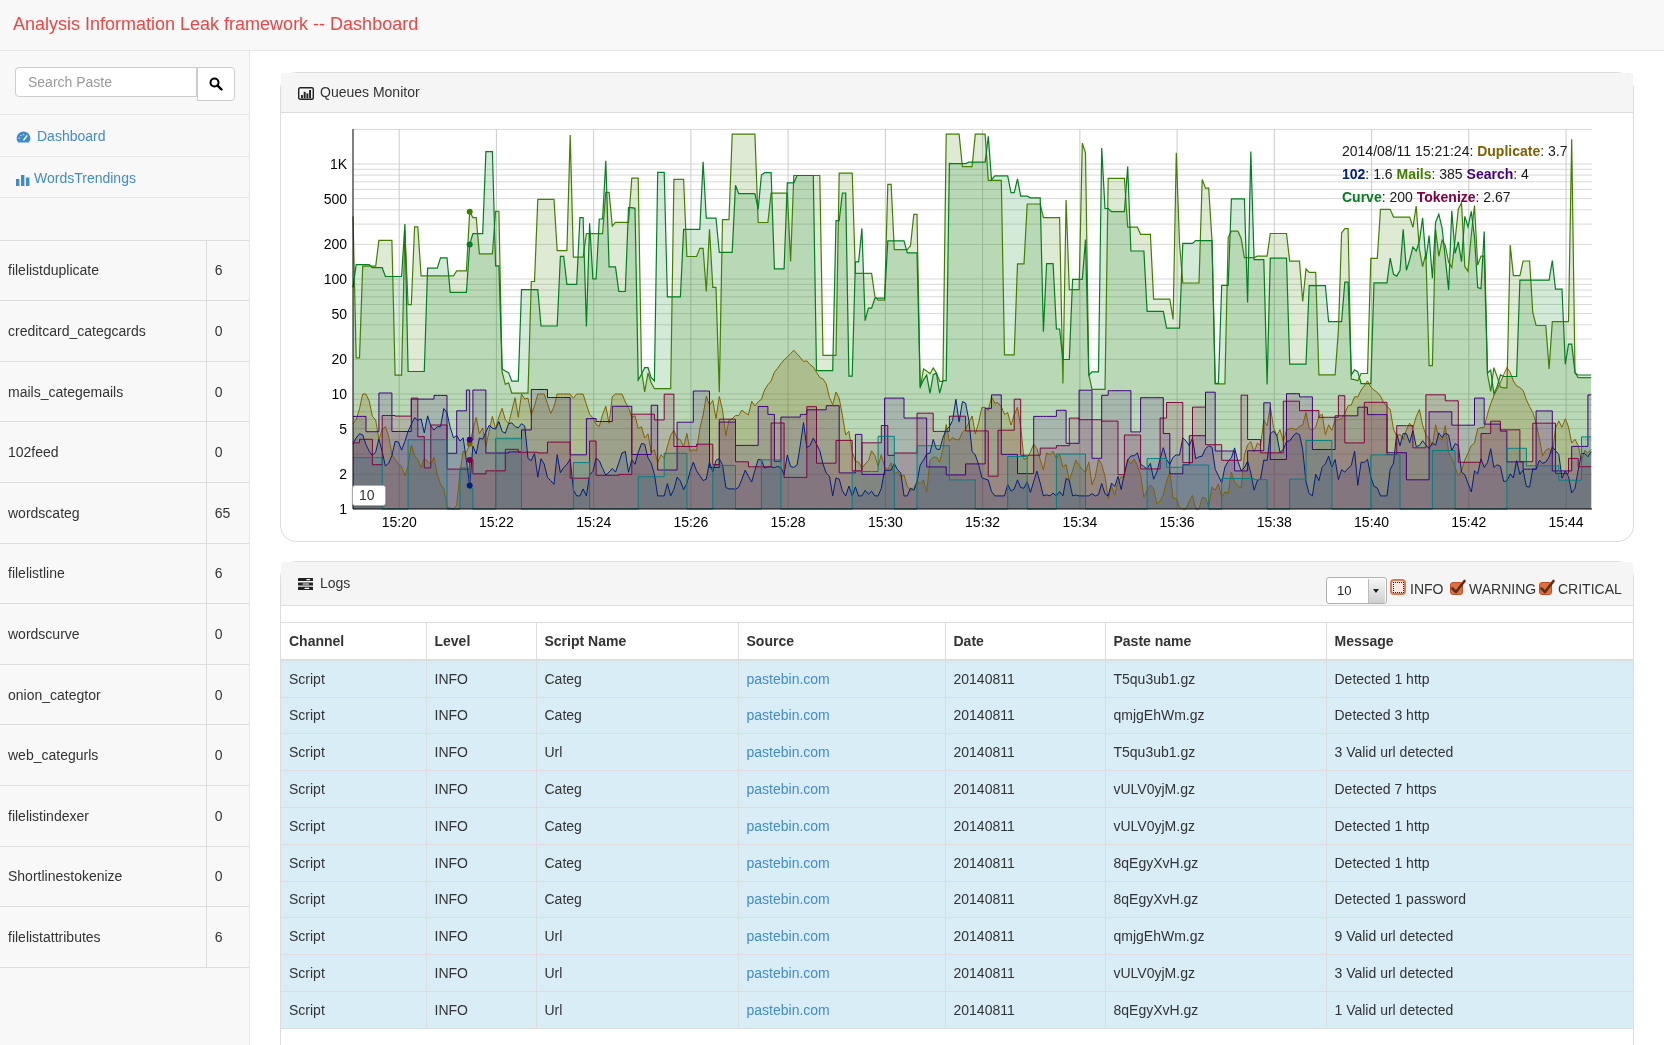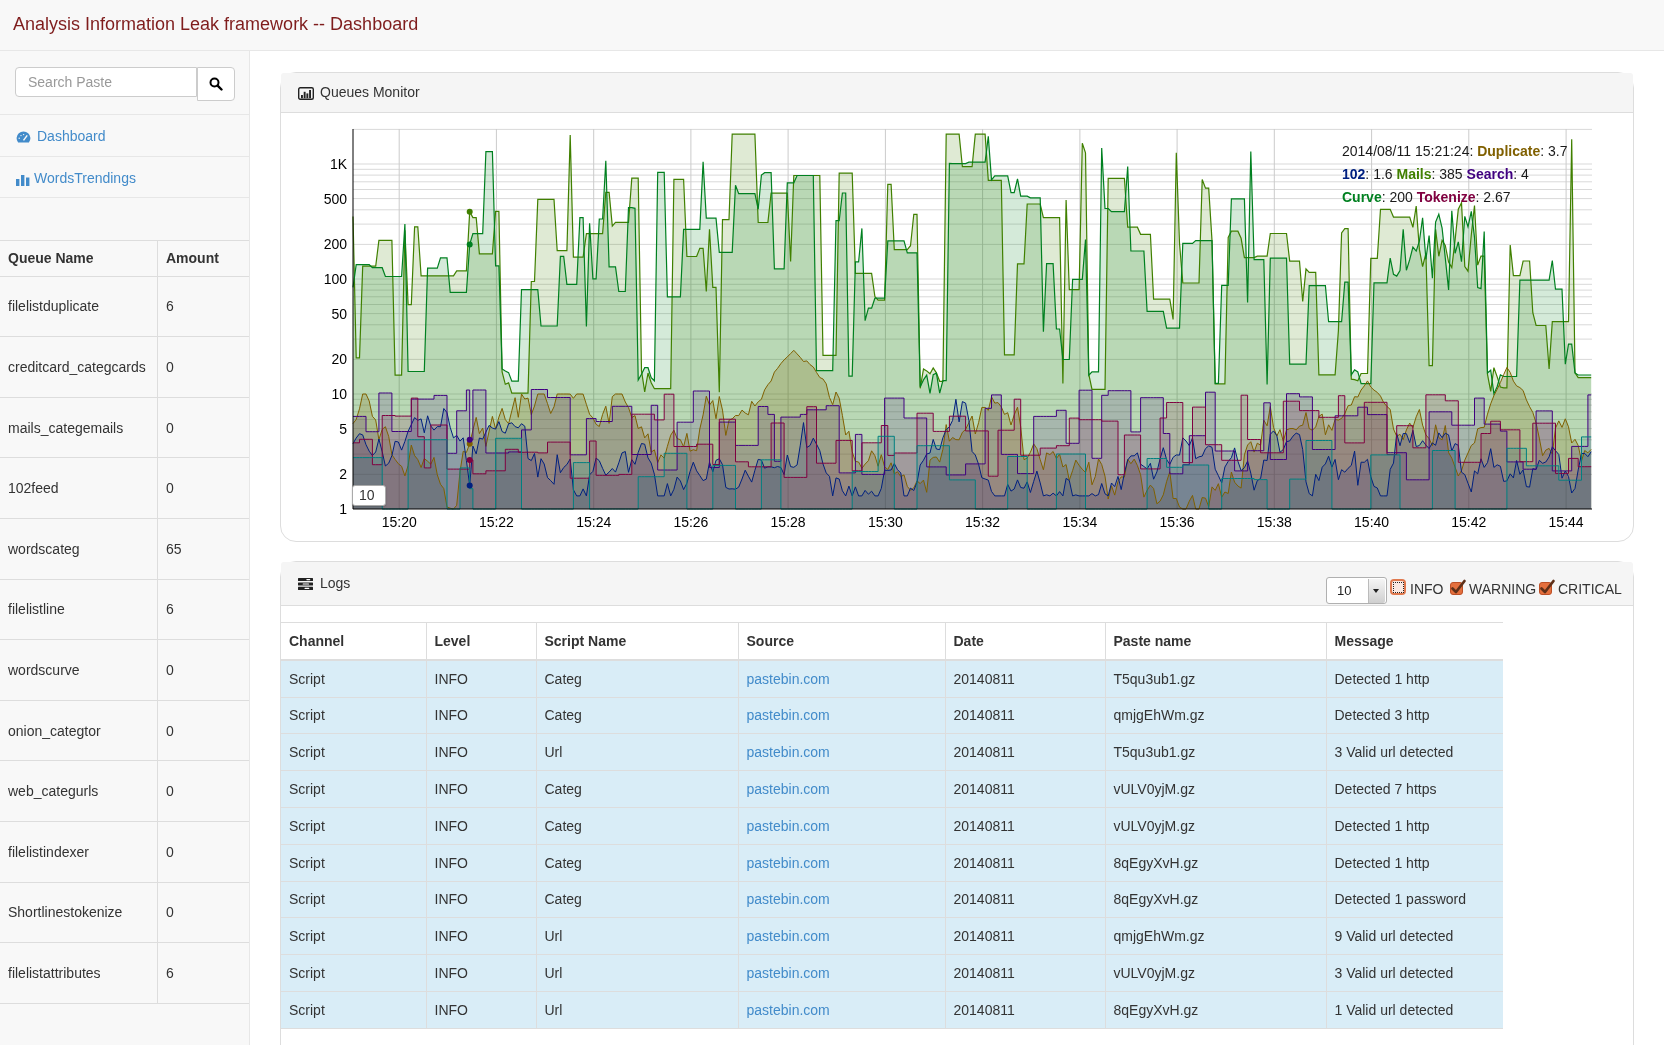--- a/index.html
+++ b/index.html
@@ -1,19 +1,19 @@
 <!DOCTYPE html>
 <html><head><meta charset="utf-8"><title>Analysis Information Leak framework -- Dashboard</title>
 <style>
 *{margin:0;padding:0;box-sizing:content-box}
 html,body{width:1664px;height:1045px;overflow:hidden;background:#fff;
  font-family:"Liberation Sans",sans-serif;font-size:14px;color:#333}
 .navbar{position:absolute;left:0;top:0;width:1664px;height:50px;background:#f8f8f8;
  border-bottom:1px solid #e7e7e7}
-.navbar .brand{position:absolute;left:13px;top:14px;font-size:18px;color:#7f1d1d}
+.navbar .brand{position:absolute;left:13px;top:14px;font-size:18px;color:#ef4444}
 .sidebar{position:absolute;left:0;top:51px;width:249px;bottom:0;background:#f8f8f8;
  border-right:1px solid #e7e7e7}
 .srch{position:absolute;left:15px;top:16px;height:32px}
 .srch input{position:absolute;left:0;top:0;width:156px;height:20px;padding:4px 12px;
  border:1px solid #ccc;border-radius:4px 0 0 4px;font-size:14px;
  font-family:"Liberation Sans",sans-serif;color:#555;background:#fff;outline:none}
 .srch input::placeholder{color:#999}
 .srch button{position:absolute;left:182px;top:0;width:36px;height:32px;background:#fff;
  border:1px solid #ccc;border-radius:0 4px 4px 0;padding:0}
 .snav{position:absolute;left:0;width:249px;border-top:1px solid #e7e7e7;height:41px}
@@ -31,21 +31,21 @@
 #pbody1{position:absolute;left:0;top:40px;width:1352px;height:428px}
 #plogs{left:280px;top:561px;width:1352px;height:500px}
 #plogs .phead{height:43px}
 #plogs .ttl{top:13px}
 .legend{position:absolute;left:1061px;top:27px;width:260px;font-size:14px;line-height:23px;color:#1a1a1a}
 .legend b.dup{color:#806000}.legend b.s102{color:#002080}.legend b.mails{color:#408000}
 .legend b.lines{color:#400080}.legend b.curve{color:#008020}.legend b.tok{color:#800040}
 .inbox{position:absolute;left:71px;top:372px;width:26px;height:18px;background:#fff;
  border:1px solid #aaa;border-radius:3px;font-size:14px;padding:1px 0 0 6px;color:#333;
  box-shadow:0 1px 2px rgba(0,0,0,.2)}
-.ltbl{position:absolute;left:0;top:60px;width:1222px;border-collapse:collapse;font-size:14px;table-layout:fixed}
+.ltbl{position:absolute;left:0;top:60px;width:1352px;border-collapse:collapse;font-size:14px;table-layout:fixed}
 .ltbl th,.ltbl td{border:1px solid #ddd;text-align:left;padding:0 8px;height:35.8px;vertical-align:middle}
 .ltbl th{font-weight:bold;background:#fff;border-bottom-width:2px}
 .ltbl td{background:#d9edf7}
 .ltbl th:first-child,.ltbl td:first-child{border-left:none}
 .ltbl th:last-child,.ltbl td:last-child{border-right:none}
 .ltbl a{color:#428bca;text-decoration:none}
 .sel{position:absolute;left:1045px;top:15px;width:59px;height:25px;background:#fff;
  border:1px solid #b0b0b0;border-radius:3px;font-size:13px}
 .sel .v{position:absolute;left:10px;top:5px;color:#222}
 .sel .b{position:absolute;right:1px;top:1px;width:16px;height:24px;border-left:1px solid #bbb;
@@ -86,24 +86,20 @@
         <line x1="7.5" y1="9.4" x2="11.2" y2="4.4" stroke="#f8f8f8" stroke-width="1.5"></line>
         <circle cx="3.2" cy="7.2" r="0.7" fill="#f8f8f8"></circle>
         <circle cx="5" cy="4.6" r="0.7" fill="#f8f8f8"></circle>
         <circle cx="7.6" cy="3.6" r="0.7" fill="#f8f8f8"></circle>
       </svg>
       <a style="left:37px">Dashboard</a>
     </div>
  <div class="snav" style="top:146px;height:42px"></div>
  <table class="qtbl">
   <tbody>
-        <tr>
-          <th style="width:141px">Queue Name</th>
-          <th>Amount</th>
-        </tr>
 <tr>
           <td>filelistduplicate</td>
           <td>6</td>
         </tr>
 <tr>
           <td>creditcard_categcards</td>
           <td>0</td>
         </tr>
 <tr>
           <td>mails_categemails</td>

